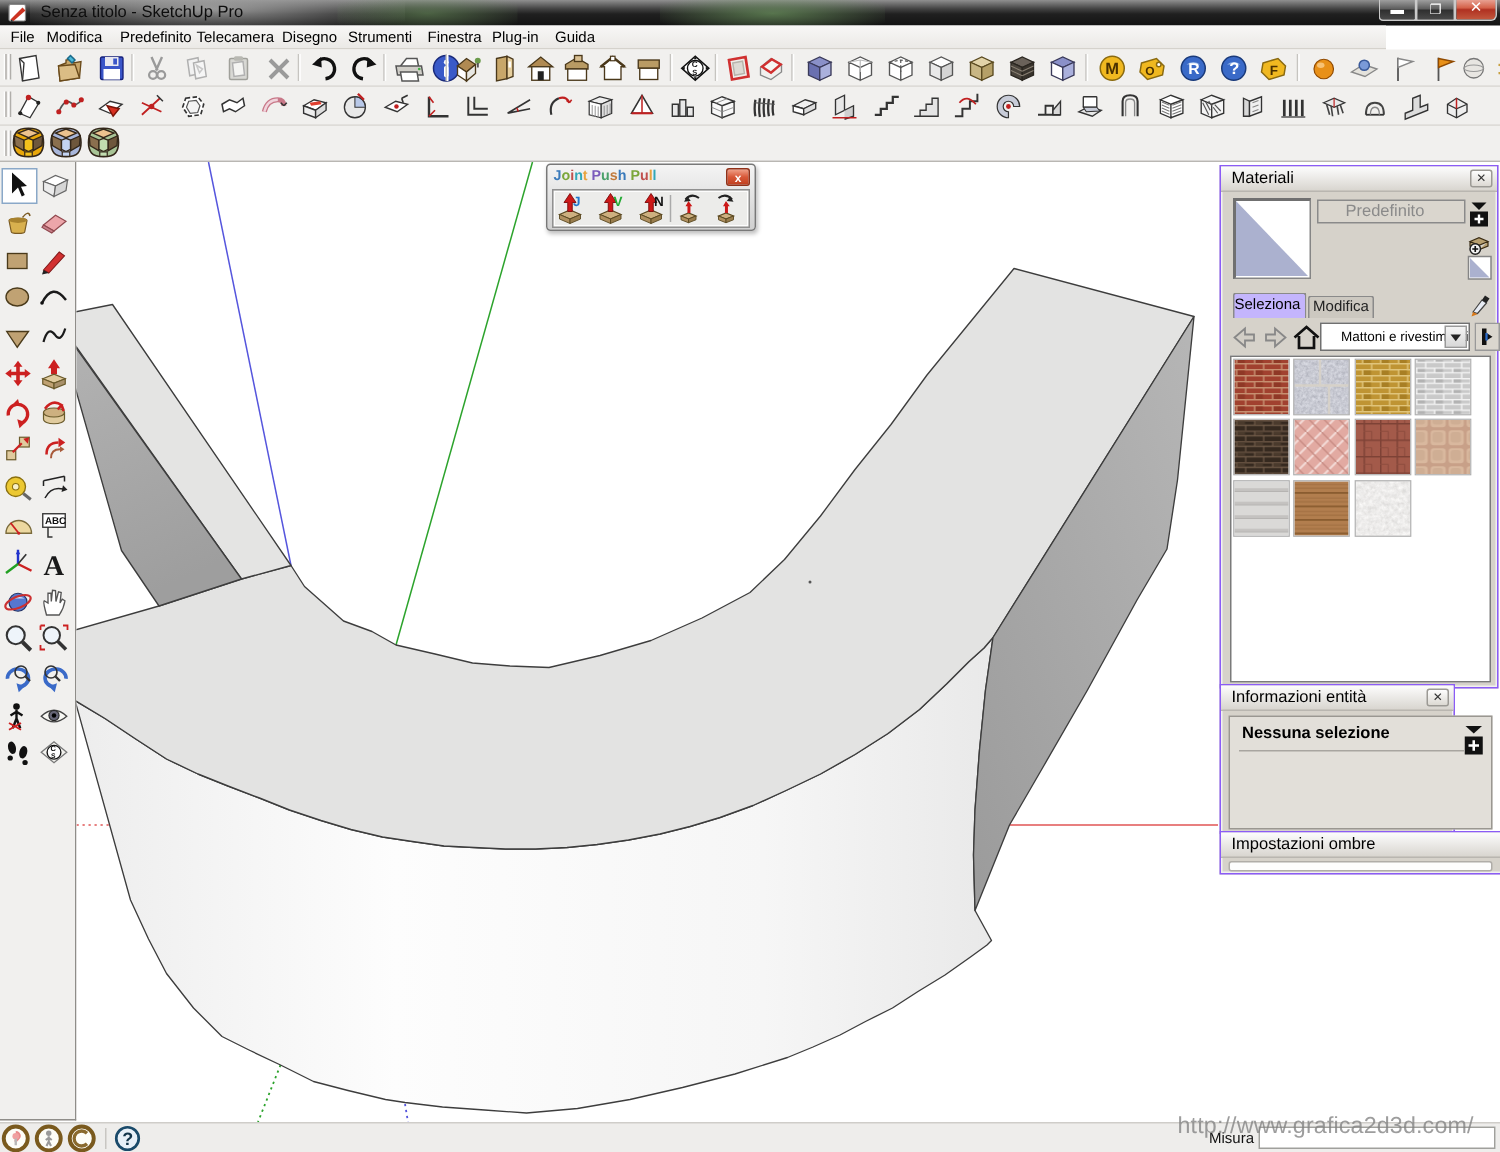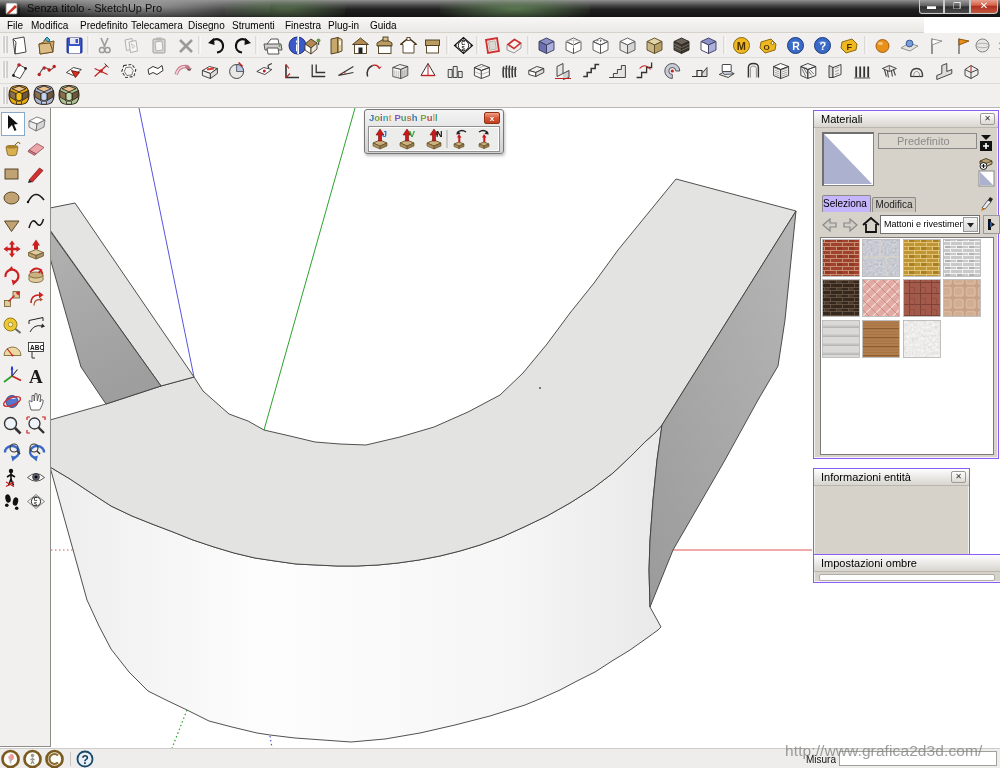--- a/index.html
+++ b/index.html
@@ -765,21 +765,21 @@
         <path d="M3,13 L9,5 L12,7 L6,14 Z" fill="#e8ecf4" stroke="#444" stroke-width="0.8"></path>
         <path d="M9,5 L11,2 L14,4 L12,7Z" fill="#222"></path>
         <path d="M3,13 L2,16 L6,14.5" fill="#d87818"></path>
       </svg>
 
     <svg style="position:absolute;left:6px;top:104px" width="60" height="20">
       <path d="M10,4 L10,8 L16,8 L16,12 L10,12 L10,16 L3,10 Z" fill="#d2cec6" stroke="#888" stroke-width="1.2"></path>
       <path d="M30,4 L30,8 L24,8 L24,12 L30,12 L30,16 L37,10 Z" fill="#d2cec6" stroke="#888" stroke-width="1.2"></path>
       <path d="M43,10 L51,3 L59,10 M46,9 L46,17 L56,17 L56,9" fill="none" stroke="#111" stroke-width="1.8"></path>
     </svg>
-    <div style="position:absolute;left:66px;top:104px;width:100px;height:19px;background:#fff;border:1px solid #707070;font-size:9px;line-height:17px;padding-left:3px;white-space:nowrap;overflow:hidden">Mattoni e rivestimenti
+    <div style="position:absolute;left:66px;top:104px;width:100px;height:19px;background:#fff;border:1px solid #707070;font-size:9px;line-height:17px;padding-left:13px;white-space:nowrap;overflow:hidden">Mattoni e rivestimenti
       <div style="position:absolute;right:1px;top:1px;width:15px;height:15px;background:linear-gradient(#f4f4f4,#d8d8d8);border:1px solid #999"><svg width="13" height="13">
             <path d="M3,5 L10,5 L6.5,9.5 Z" fill="#222"></path>
           </svg></div>
     </div>
     <svg style="position:absolute;left:169px;top:104px" width="17" height="19">
         <rect x="0.5" y="0.5" width="16" height="18" fill="#dad6ce" stroke="#999"></rect>
         <path d="M5,4 L5,15 L8,15 L8,12 L12,9.5 L8,7 L8,4 Z" fill="#111"></path>
         <path d="M8,7 L8,12" stroke="#2a6ac8" stroke-width="1.5"></path>
       </svg>
 
@@ -884,22 +884,31 @@
               <rect x="122.5" y="41.5" width="37" height="37"></rect>
             <rect x="1.5" y="82.5" width="37" height="37"></rect>
               <rect x="41.5" y="82.5" width="37" height="37"></rect>
               <rect x="82.5" y="82.5" width="37" height="37"></rect>
           </g>
         </g>
       </svg>
     </div>
   </div>
 
-  <div class="abs cwin" id="went" style="left:813px;top:468px;width:157px;height:100px">
+  <div class="abs cwin" id="went" style="left:813px;top:456px;width:157px;height:100px">
     <div class="ctitle">Informazioni entità<span class="cx">✕</span></div>
+    <div style="position:absolute;left:5px;top:20px;width:176px;height:76px;background:#e2dfd9;border:1px solid #9a9791">
+      <div style="position:absolute;left:8px;top:5px;font-size:11px;font-weight:bold">Nessuna selezione</div>
+      <div style="position:absolute;left:6px;top:22px;width:150px;height:1px;background:#a8a5a0"></div>
+      <svg style="position:absolute;right:4px;top:3px" width="15" height="26">
+          <path d="M2,3 L13,3 L7.5,8 Z" fill="#111"></path>
+          <rect x="1.5" y="10" width="12" height="12" fill="#111"></rect>
+          <path d="M7.5,12.5 L7.5,19.5 M4,16 L11,16" stroke="#fff" stroke-width="1.7"></path>
+        </svg>
+    </div>
   </div>
 
   <div class="abs cwin" id="womb" style="left:813px;top:554px;width:218px;height:29px">
     <div class="ctitle">Impostazioni ombre<span class="cx">✕</span></div>
     <div style="position:absolute;left:5px;top:19px;width:176px;height:7px;background:#fdfdfd;border:1px solid #b0ada8;border-radius:2px"></div>
   </div>
   <div class="abs" id="statusbar">
     <svg class="abs" style="left:0;top:0" width="98" height="20">
       <circle cx="10.5" cy="10" r="8" fill="#fdfdf8" stroke="#7a5a1e" stroke-width="2.6"></circle>
       <path d="M10.5,6 a2.4,2.4 0 0 1 2.4,2.4 c0,1.8 -2.4,2 -2.4,3.6" fill="none" stroke="#e88a8a" stroke-width="2"></path>

